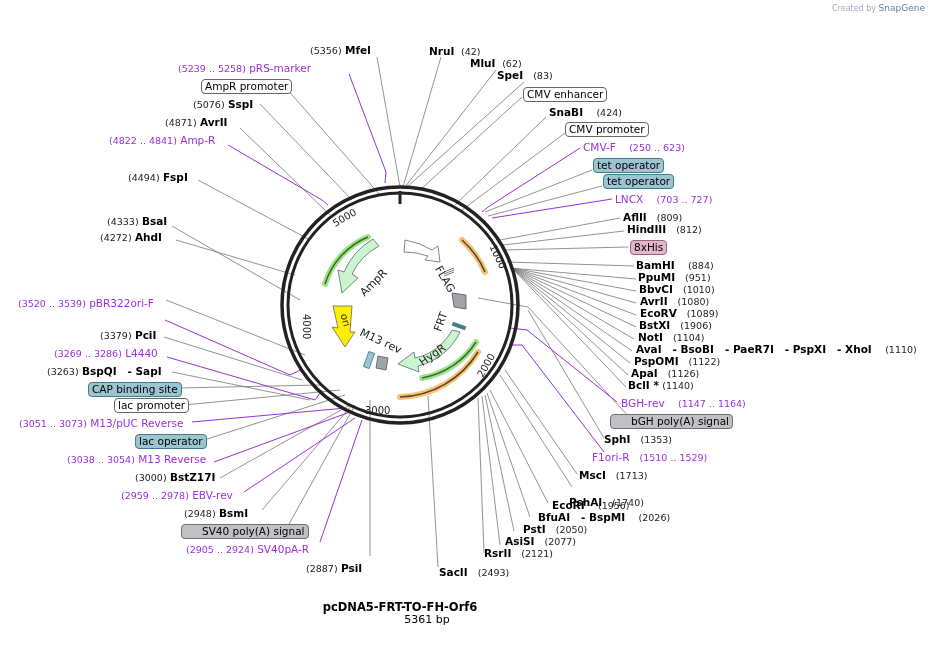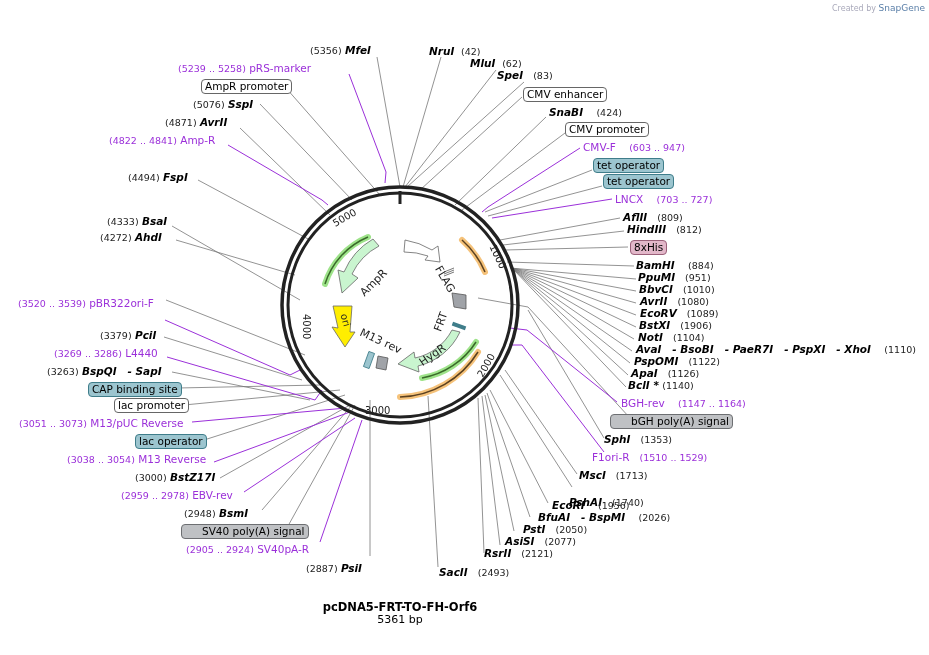--- a/index.html
+++ b/index.html
@@ -1,29 +1,29 @@
 <!DOCTYPE html>
 <html><head>
 <meta charset="utf-8">
 <style>
   html, body { margin:0; padding:0; background:#ffffff; }
   body { width:929px; height:655px; position:relative; overflow:hidden; font-family:"DejaVu Sans", sans-serif; }
   #map { position:absolute; left:0; top:0; }
   .lbl { position:absolute; white-space:nowrap; font-size:10.5px; line-height:13px; color:#000; }
-  .enz { font-weight:bold; font-size:10.5px;font-style:italic; }
+  .enz { font-weight:bold; font-size:10.5px; }
   .pos { font-size:9.5px; color:#222; }
   .primer { color:#9b30d9; }
   .primer .pos { color:#9b30d9; }
   .feat { border:1px solid #666; border-radius:4px; padding:0 3px; font-size:10.5px; background:#fff; }
   .feat.teal { background:#9cc5cf; border-color:#3f7d8a; }
   .feat.pink { background:#e2b7c9; border-color:#9a6079; }
   .feat.grey { background:#bfc1c4; border-color:#6d6f72;padding-left:20px; }
   .title { position:absolute; left:0; width:800px; text-align:center; }
   #plasmid-name { top:600px; font-weight:bold; font-size:11.5px;text-align:center; }
-  #plasmid-size { top:613px; font-size:11px; }
+  #plasmid-size { top:613px; font-size:11px;margin-left:27px; }
   #credit { position:absolute; right:4px; top:3px; font-size:8px; color:#aab; }
   #credit b { color:#5a7fa8; font-weight:normal; font-size:9px; }
 </style>
 </head>
 <body>
 
 <svg id="map" width="929" height="655" viewBox="0 0 929 655">
 
   <g stroke="#777" stroke-width="0.8" fill="none">
     <polyline points="377,57 400,187"></polyline>
@@ -140,21 +140,21 @@
 
 <div id="credit"><span>Created by</span> <b>SnapGene</b></div>
 
 <div class="lbl" style="left:310px;top:44px"><span class="pos">(5356)</span> <span class="enz">MfeI</span></div>
 <div class="lbl" style="left:429px;top:45px"><span class="enz">NruI</span> &nbsp;<span class="pos">(42)</span></div>
 <div class="lbl" style="left:470px;top:57px"><span class="enz">MluI</span> &nbsp;<span class="pos">(62)</span></div>
 <div class="lbl" style="left:497px;top:69px"><span class="enz">SpeI</span> &nbsp;&nbsp;<span class="pos">(83)</span></div>
 <div class="lbl feat" style="left:523px;top:87px">CMV enhancer</div>
 <div class="lbl" style="left:549px;top:106px"><span class="enz">SnaBI</span> &nbsp;&nbsp;&nbsp;<span class="pos">(424)</span></div>
 <div class="lbl feat" style="left:565px;top:122px">CMV promoter</div>
-<div class="lbl primer" style="left:583px;top:141px"><span>CMV-F</span> &nbsp;&nbsp;&nbsp;<span class="pos">(603 .. 947)</span></div>
+<div class="lbl primer" style="left:583px;top:141px"><span>CMV-F</span> &nbsp;&nbsp;&nbsp;<span class="pos">(250 .. 623)</span></div>
 <div class="lbl feat teal" style="left:593px;top:158px">tet operator</div>
 <div class="lbl feat teal" style="left:603px;top:174px">tet operator</div>
 <div class="lbl primer" style="left:615px;top:193px"><span>LNCX</span> &nbsp;&nbsp;&nbsp;<span class="pos">(703 .. 727)</span></div>
 <div class="lbl" style="left:623px;top:211px"><span class="enz">AflII</span> &nbsp;&nbsp;<span class="pos">(809)</span></div>
 <div class="lbl" style="left:627px;top:223px"><span class="enz">HindIII</span> &nbsp;&nbsp;<span class="pos">(812)</span></div>
 <div class="lbl feat pink" style="left:630px;top:240px">8xHis</div>
 
 <div class="lbl" style="left:636px;top:259px"><span class="enz">BamHI</span> &nbsp;&nbsp;&nbsp;<span class="pos">(884)</span></div>
 <div class="lbl" style="left:638px;top:271px"><span class="enz">PpuMI</span> &nbsp;&nbsp;<span class="pos">(951)</span></div>
 <div class="lbl" style="left:639px;top:283px"><span class="enz">BbvCI</span> &nbsp;&nbsp;<span class="pos">(1010)</span></div>

